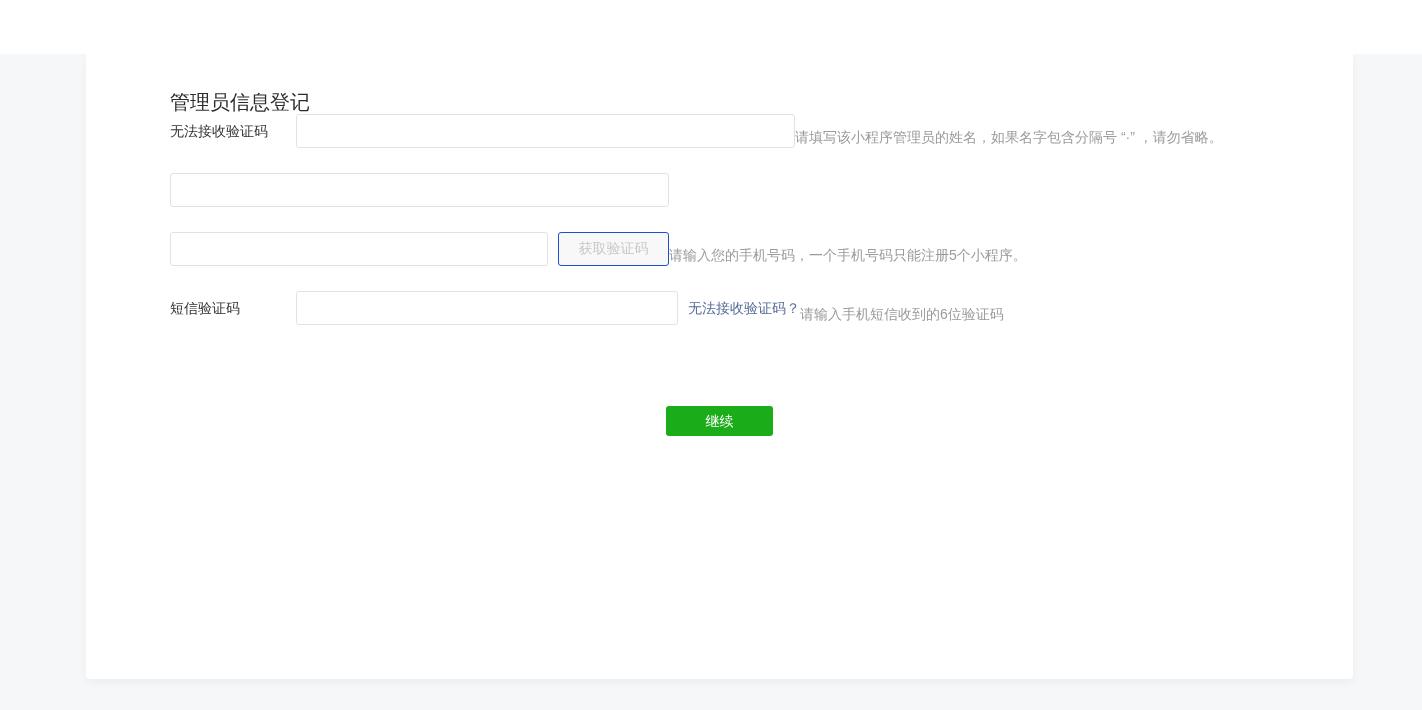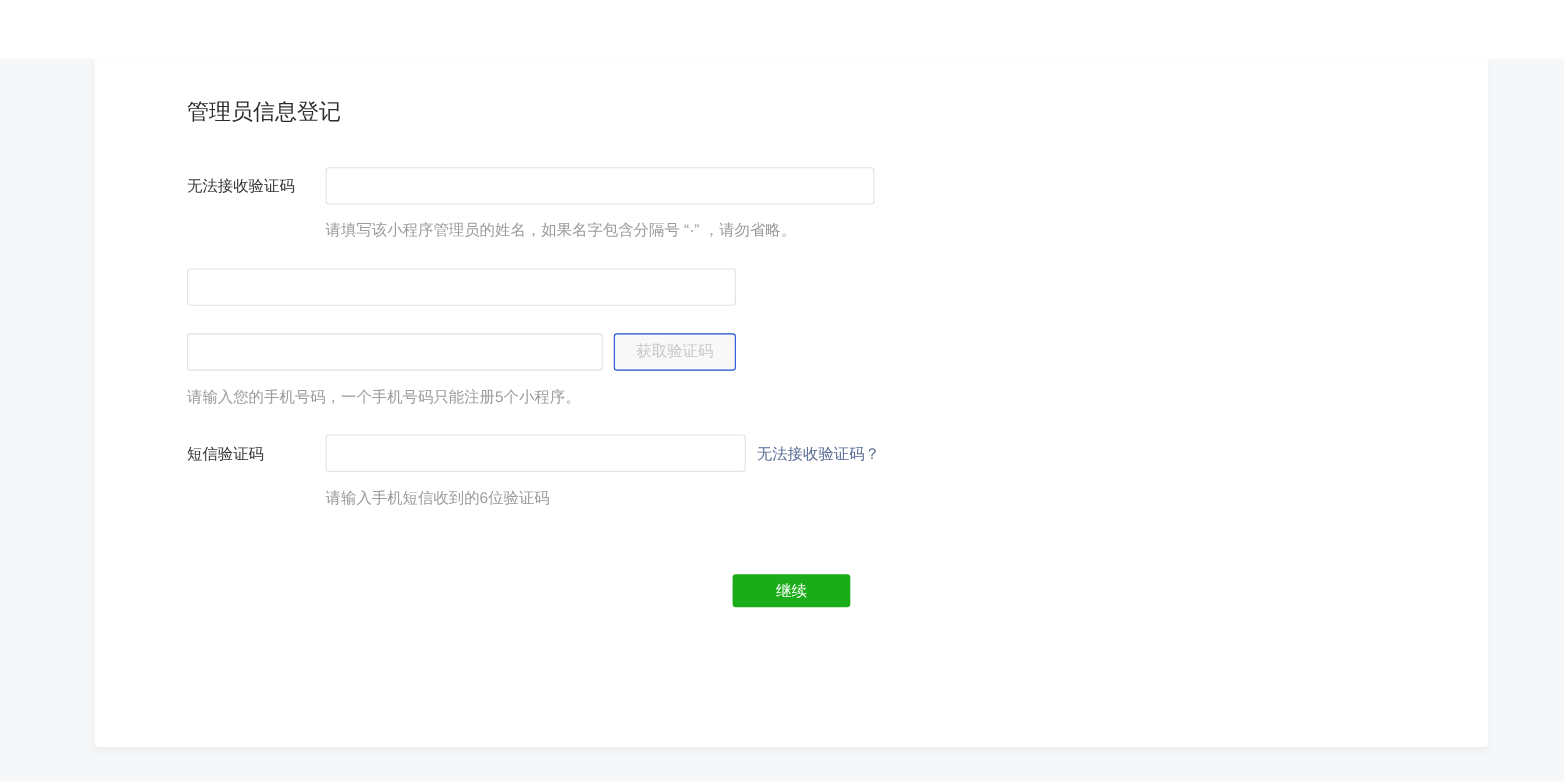--- a/index.html
+++ b/index.html
@@ -24,35 +24,34 @@
     background: #ffffff;
     border-radius: 0 0 4px 4px;
     box-shadow: 0 4px 8px rgba(0,0,0,0.04);
     padding: 36px 0 0 84px;
   }
   .page-title {
     font-size: 20px;
     font-weight: 400;
     color: #2c2c2c;
     line-height: 24px;
-    margin-bottom: 38px;
   }
   .form-row {
     display: flex;
     margin-bottom: 25px;
   }
   .form-label {
     width: 126px;
     flex-shrink: 0;
     font-size: 14px;
     color: #353535;
     line-height: 34px;
     white-space: nowrap;
   }
-  .field { display: flex; flex-direction: column; }
+  .field { display: flex; flex-direction: row; }
   .field-line { display: flex; align-items: center; }
   .text-input {
     height: 34px;
     border: 1px solid #e2e2e2;
     border-radius: 3px;
     background: #ffffff;
     font-size: 14px;
     color: #353535;
     padding: 0 10px;
     outline: none;
@@ -91,21 +90,21 @@
   .verify-label {
     width: 126px; flex-shrink: 0;
     font-size: 14px; color: #353535; line-height: 20px;
     white-space: nowrap;
   }
   .verify-text {
     font-size: 14px; color: #353535; line-height: 20px;
   }
   .btn-wrap {
     margin-left: -84px;
-    margin-top: 60px;
+    margin-top: 81px;
     text-align: center;
   }
   .continue-button {
     display: inline-block;
     min-width: 107px;
     height: 30px;
     line-height: 30px;
     padding: 0 24px;
     background: #1aad19;
     color: #ffffff;

